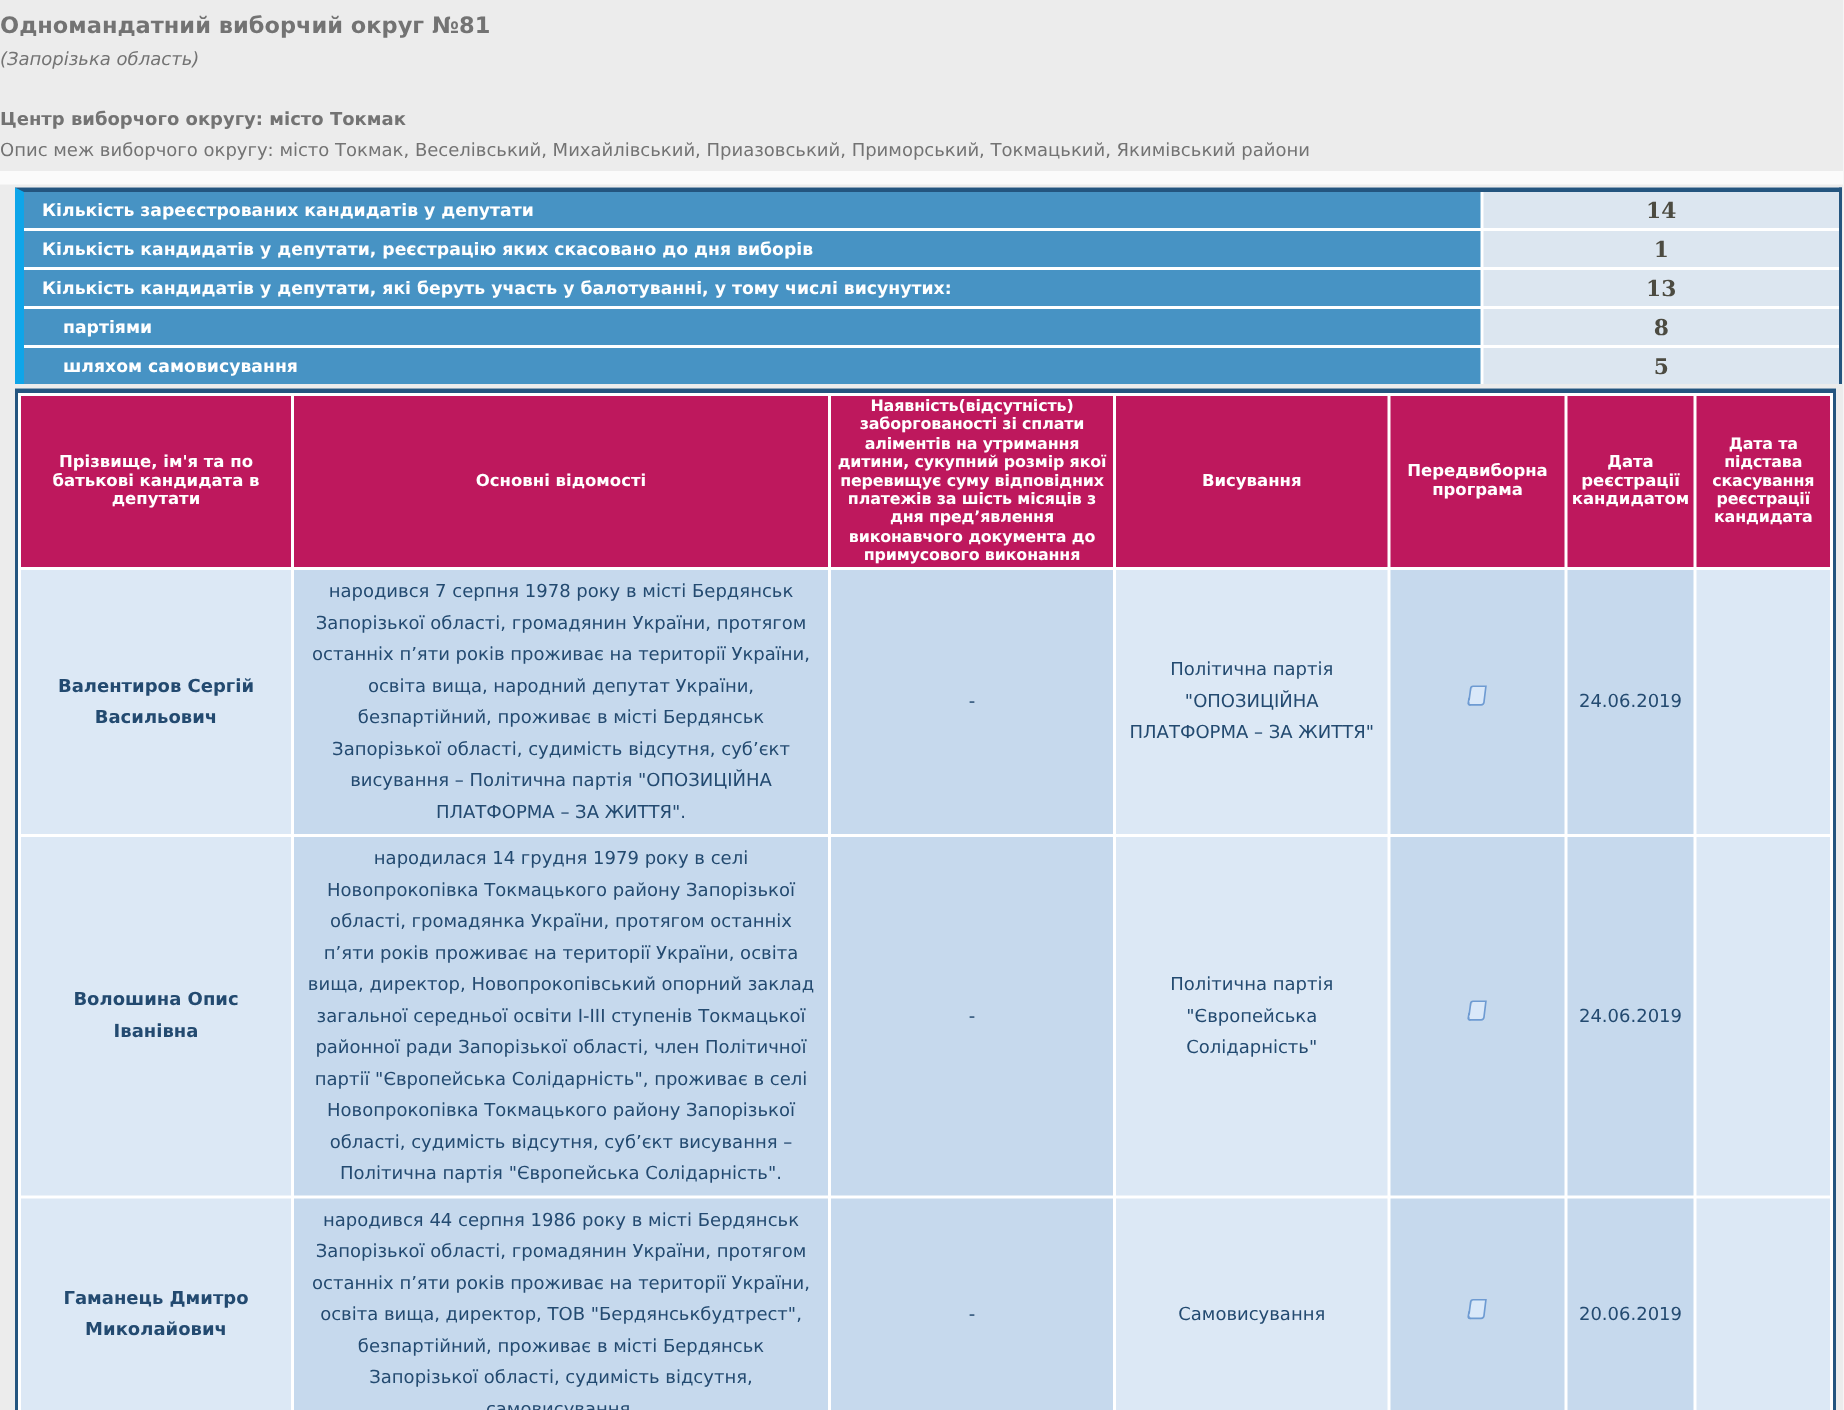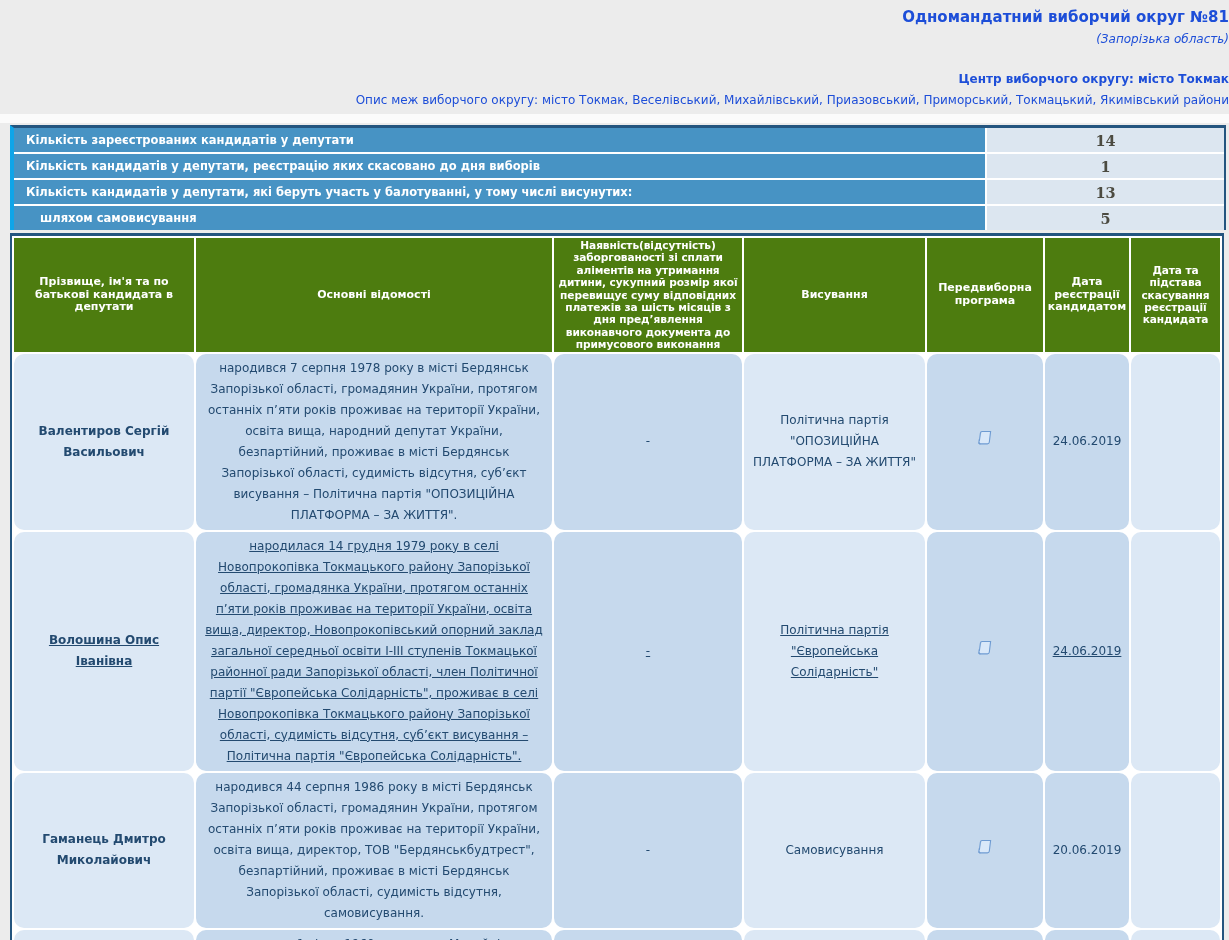--- a/index.html
+++ b/index.html
@@ -4,31 +4,31 @@
 <style>
   html,body{margin:0;padding:0;}
   body{
     width:1229px;height:940px;overflow:hidden;
     background:#ececec;
     font-family:"DejaVu Sans","Liberation Sans",sans-serif;
   }
   .page{position:relative;width:1229px;height:940px;overflow:hidden;}
 
   
-  .top-head{padding-top:8px;text-align:right;color:#1d4ed8;}
+  .top-head{padding-top:8px;text-align:left;color:#737373;}
   .top-head .title{font-size:15px;font-weight:bold;line-height:18px;}
   .top-head .region{font-size:12px;line-height:14px;margin-top:6px;font-style:italic;}
   .top-head .center-line{font-size:12px;font-weight:bold;line-height:14px;margin-top:26px;}
   .top-head .bounds{font-size:12px;line-height:14px;margin-top:7px;}
   .white-strip{height:9px;background:#fbfbfb;margin-top:7px;}
 
   
   .summary{
     width:1210px;margin:2px 1px 0 10px;
-    border-top:3px solid #24557f;border-left:4px solid #0ea5e9;border-right:2px solid #24557f;
+    border-top:3px solid #24557f;border-left:6px solid #0ea5e9;border-right:2px solid #24557f;
     background:#ffffff;
   }
   .sum-row{display:flex;height:24px;margin-bottom:2px;}
   .sum-row:last-child{margin-bottom:0;}
   .sum-label{
     width:971px;flex:none;background:#4793c4;color:#ffffff;
     font-size:11.5px;font-weight:bold;display:flex;align-items:center;
     padding-left:12px;box-sizing:border-box;margin-right:2px;
   }
   .sum-label.indent{padding-left:26px;}
@@ -39,37 +39,37 @@
   }
 
   
   .cand-wrap{margin:3px 0 0 10px;width:1214px;}
   table.cand{
     table-layout:fixed;border-collapse:separate;border-spacing:2px;
     background:#ffffff;width:1214px;box-sizing:border-box;
     border:2px solid #24557f;border-top-width:3px;border-bottom-width:3px;
   }
   table.cand th{
-    background:#4d7c0f;color:#ffffff;font-weight:bold;font-size:11px;
+    background:#be185d;color:#ffffff;font-weight:bold;font-size:11px;
     line-height:12.4px;text-align:center;vertical-align:middle;
     padding:2px 2px;height:97px;box-sizing:border-box;
   }
   table.cand th.th-dense{font-size:10.6px;letter-spacing:-0.1px;padding:1px;}
   table.cand td{
     vertical-align:middle;text-align:center;box-sizing:border-box;
-    color:#234a70;font-size:12px;line-height:21px;padding:4px 6px;border-radius:10px;
+    color:#234a70;font-size:12px;line-height:21px;padding:4px 6px;
   }
   td.cell-light{background:#dce8f5;}
   td.cell-med{background:#c6d9ed;}
   td.name-cell{font-weight:bold;color:#174a7c;font-size:13.2px;line-height:20px;}
   td.bio-cell{text-align:left;padding:6px 10px;line-height:21px;}
   td.nom-cell{line-height:20px;padding:4px 10px;}
   td.cancel-cell{line-height:19px;padding:4px 2px;font-size:12px;}
   .r1 td{height:125px;}
-  .r2 td{height:187px;text-decoration:underline;}
+  .r2 td{height:187px;}
   .r3 td{height:130px;}
   .r4 td{height:155px;}
   .doc-icon{display:inline-block;vertical-align:middle;cursor:pointer;}
 </style>
 </head>
 <body>
 
 <div class="page">
 
   <div class="top-head">
@@ -85,20 +85,24 @@
       <div class="sum-label">Кількість зареєстрованих кандидатів у депутати</div>
       <div class="sum-value">14</div>
     </div>
     <div class="sum-row">
       <div class="sum-label">Кількість кандидатів у депутати, реєстрацію яких скасовано до дня виборів</div>
       <div class="sum-value">1</div>
     </div>
     <div class="sum-row">
       <div class="sum-label">Кількість кандидатів у депутати, які беруть участь у балотуванні, у тому числі висунутих:</div>
       <div class="sum-value">13</div>
+    </div>
+    <div class="sum-row">
+      <div class="sum-label indent">партіями</div>
+      <div class="sum-value">8</div>
     </div>
     <div class="sum-row">
       <div class="sum-label indent">шляхом самовисування</div>
       <div class="sum-value">5</div>
     </div>
   </div>
 
   <div class="cand-wrap">
     <table class="cand">
       <colgroup>

